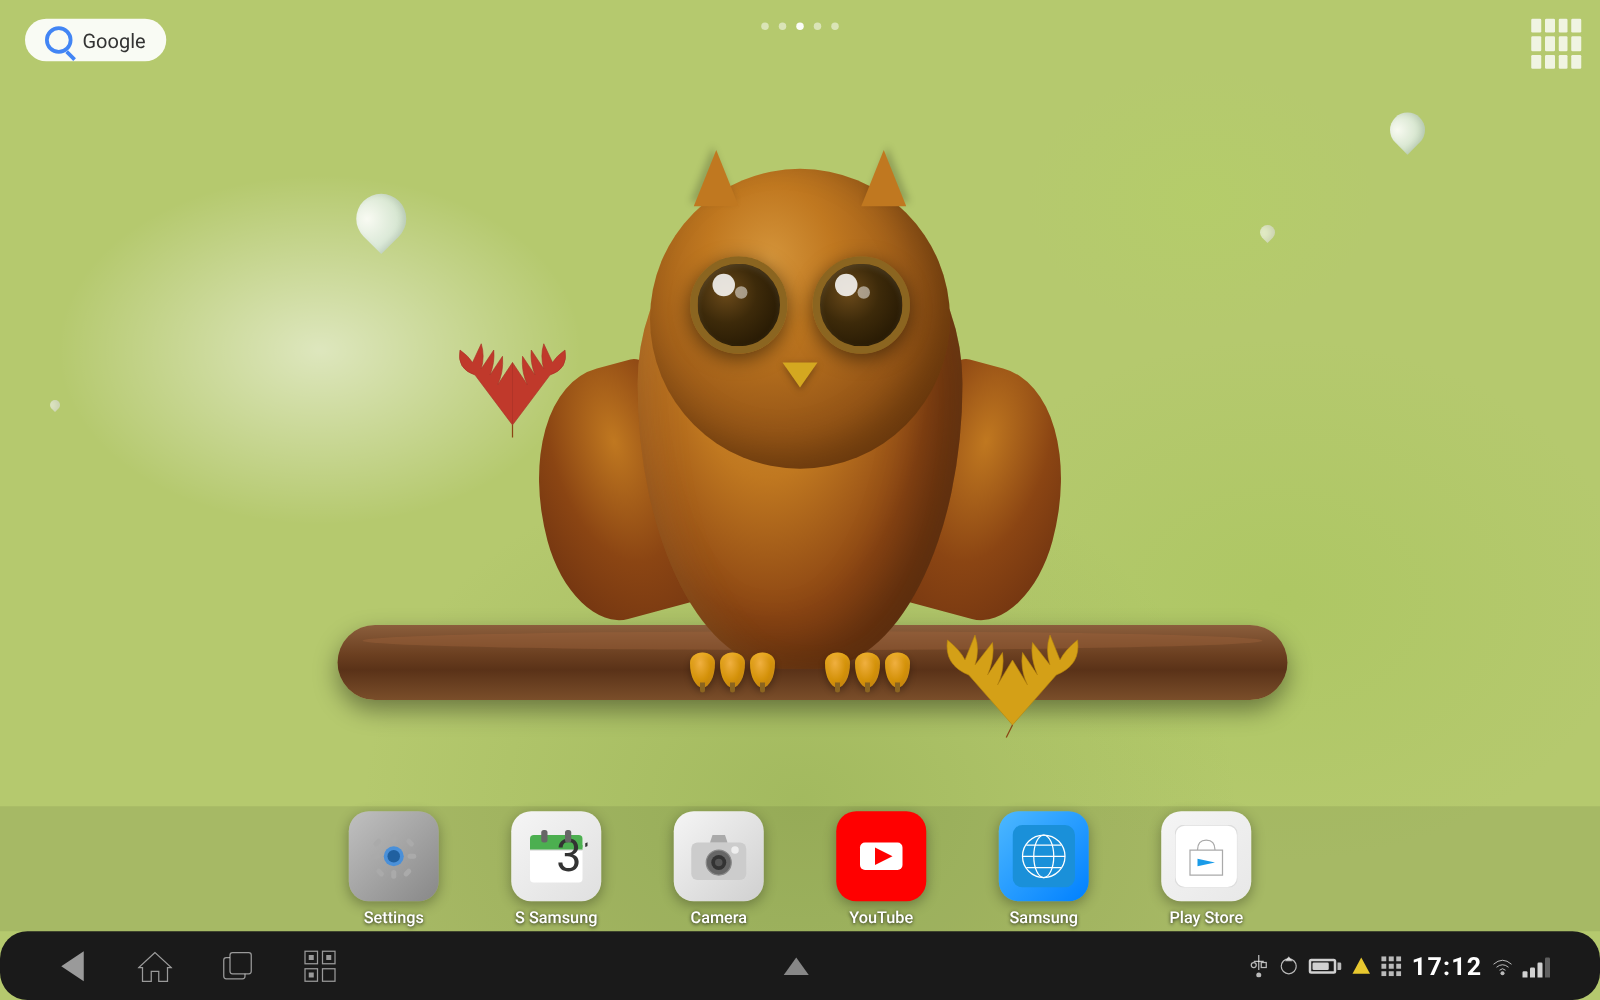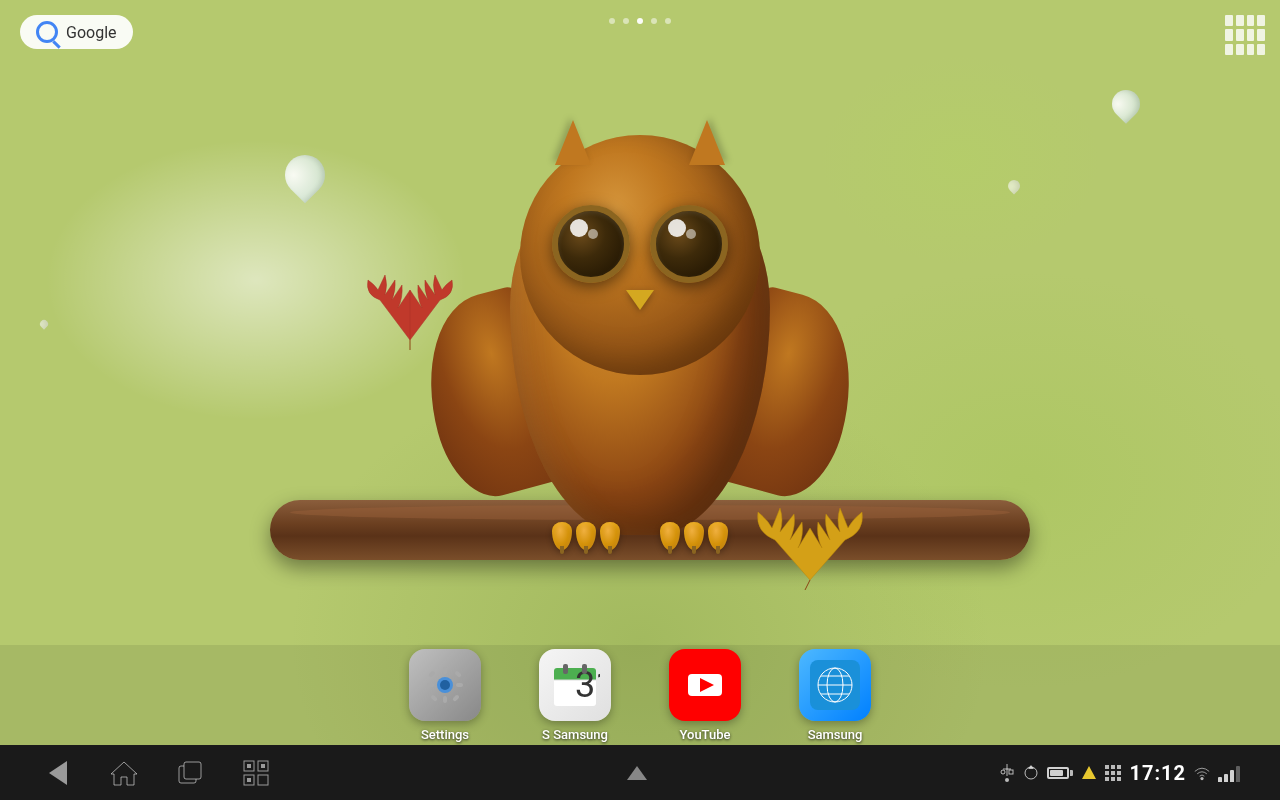--- a/index.html
+++ b/index.html
@@ -414,20 +414,21 @@
       position: absolute;
       bottom: 0;
       left: 0;
       right: 0;
       height: 55px;
       background: #1a1a1a;
       display: flex;
       align-items: center;
       justify-content: space-between;
       padding: 0 40px;
+      border-radius: 22px;
     }
 
     .nav-section {
       display: flex;
       align-items: center;
       gap: 30px;
     }
 
     .nav-btn {
       width: 36px;
@@ -676,20 +677,33 @@
         <rect x="4" y="16" width="42" height="4" fill="#4caf50"></rect>
         <line x1="4" y1="20" x2="46" y2="20" stroke="#ddd" strokewidth="0.5"></line>
         <text x="25" y="37" textanchor="middle" fontsize="18" fontweight="bold" fill="#333" fontfamily="Arial">31</text>
         <rect x="13" y="4" width="5" height="10" rx="2" fill="#666"></rect>
         <rect x="32" y="4" width="5" height="10" rx="2" fill="#666"></rect>
       </svg>
     </div>
     <span class="icon-label">S Samsung</span>
   </div>
 
+  <div class="app-icon">
+    <div class="icon-img icon-camera">
+      <svg width="50" height="50" viewBox="0 0 50 50">
+        <rect x="3" y="14" width="44" height="30" rx="5" fill="#ccc"></rect>
+        <path d="M18,14 L20,8 L30,8 L32,14 Z" fill="#aaa"></path>
+        <circle cx="25" cy="30" r="10" fill="#666" stroke="#888" strokewidth="2"></circle>
+        <circle cx="25" cy="30" r="6" fill="#333"></circle>
+        <circle cx="25" cy="30" r="3" fill="#555"></circle>
+        <circle cx="38" cy="20" r="3" fill="#eee"></circle>
+      </svg>
+    </div>
+    <span class="icon-label">Camera</span>
+  </div>
 
   <div class="app-icon">
     <div class="icon-img icon-youtube">
       <svg width="50" height="50" viewBox="0 0 50 50">
         <rect x="0" y="0" width="50" height="50" rx="10" fill="#ff0000"></rect>
         <rect x="8" y="14" width="34" height="22" rx="4" fill="white"></rect>
         <polygon points="20,18 34,25 20,32" fill="#ff0000"></polygon>
       </svg>
     </div>
     <span class="icon-label">YouTube</span>
@@ -704,20 +718,33 @@
         <ellipse cx="25" cy="25" rx="8" ry="17" fill="none" stroke="white" strokewidth="1.5"></ellipse>
         <line x1="8" y1="25" x2="42" y2="25" stroke="white" strokewidth="1.5"></line>
         <line x1="11" y1="16" x2="39" y2="16" stroke="white" strokewidth="1.2"></line>
         <line x1="11" y1="34" x2="39" y2="34" stroke="white" strokewidth="1.2"></line>
       </svg>
     </div>
     <span class="icon-label">Samsung</span>
   </div>
 
 
+  <div class="app-icon">
+    <div class="icon-img icon-playstore">
+      <svg width="50" height="50" viewBox="0 0 50 50">
+        <rect x="0" y="0" width="50" height="50" rx="8" fill="white" stroke="#ddd" strokewidth="1"></rect>
+
+        <path d="M12,20 L12,40 L38,40 L38,20 Z" fill="none" stroke="#aaa" strokewidth="2"></path>
+        <path d="M18,20 Q18,12 25,12 Q32,12 32,20" fill="none" stroke="#aaa" strokewidth="2"></path>
+
+        <polygon points="18,27 18,33 32,30" fill="#1a9be8"></polygon>
+      </svg>
+    </div>
+    <span class="icon-label">Play Store</span>
+  </div>
 
 </div>
 
 <div id="navbar">
   <div class="nav-section">
 
     <div class="nav-btn">
       <div class="back-triangle"></div>
     </div>
 

